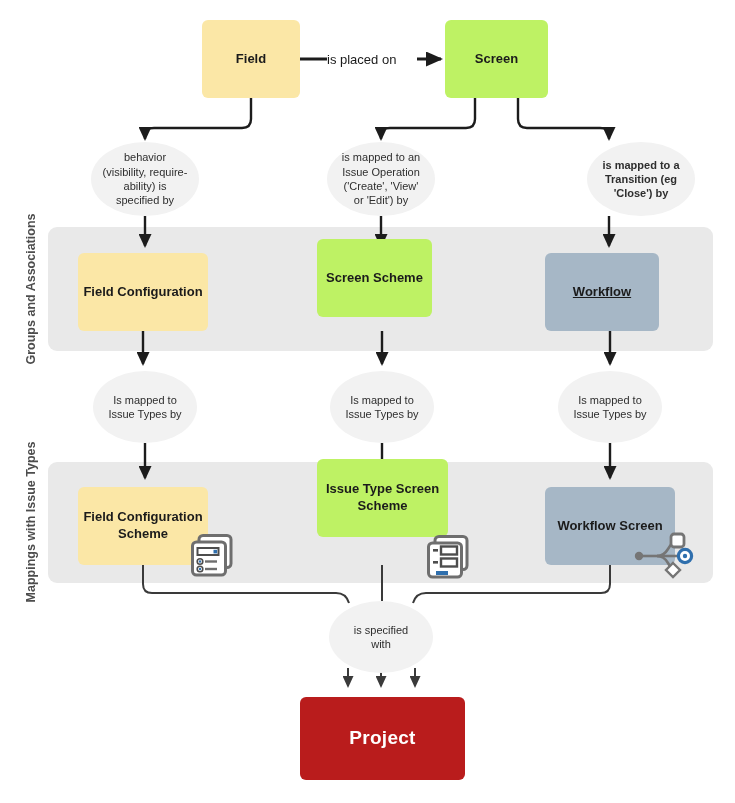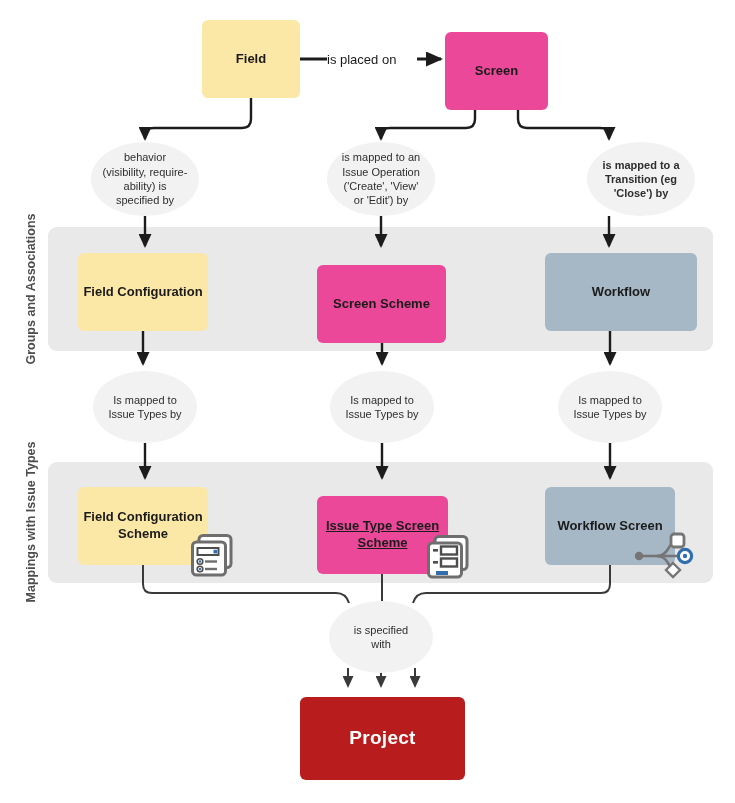--- a/index.html
+++ b/index.html
@@ -20,29 +20,29 @@
   }
   #label-groups{top:281px;}
   #label-mappings{top:514px;}
   #edges{position:absolute;left:0;top:0;z-index:2;}
   .node{
     position:absolute;display:flex;align-items:center;justify-content:center;
     text-align:center;border-radius:6px;font-weight:bold;font-size:13px;
     color:#1b1b1b;z-index:3;white-space:pre-line;line-height:1.3;
   }
   .yellow{background:#fbe7a6;}
-  .green{background:#ec4899;margin-top:12px;}
+  .green{background:#bef264;}
   .slate{background:#a6b7c6;}
   #node-field{left:202px;top:20px;width:98px;height:78px;}
   #node-screen{left:445px;top:20px;width:103px;height:78px;}
   #node-field-configuration{left:78px;top:253px;width:130px;height:78px;}
-  #node-screen-scheme{left:317px;top:253px;width:129px;height:78px;}
-  #node-workflow{left:545px;top:253px;width:152px;height:78px;}
+  #node-screen-scheme{left:317px;top:239px;width:115px;height:78px;}
+  #node-workflow{left:545px;top:253px;width:114px;height:78px;text-decoration:underline;}
   #node-field-configuration-scheme{left:78px;top:487px;width:130px;height:78px;}
-  #node-issue-type-screen-scheme{left:317px;top:484px;width:131px;height:78px;text-decoration:underline;}
+  #node-issue-type-screen-scheme{left:317px;top:459px;width:131px;height:78px;}
   #node-workflow-scheme{left:545px;top:487px;width:130px;height:78px;}
   #node-project{
     left:300px;top:697px;width:165px;height:83px;background:#b91c1c;
     color:#ffffff;font-size:19px;letter-spacing:.3px;
   }
   .oval{
     position:absolute;background:#f2f2f2;border-radius:50%;
     display:flex;align-items:center;justify-content:center;text-align:center;
     font-size:11px;color:#2e2e2e;line-height:1.3;white-space:pre-line;z-index:3;
   }

